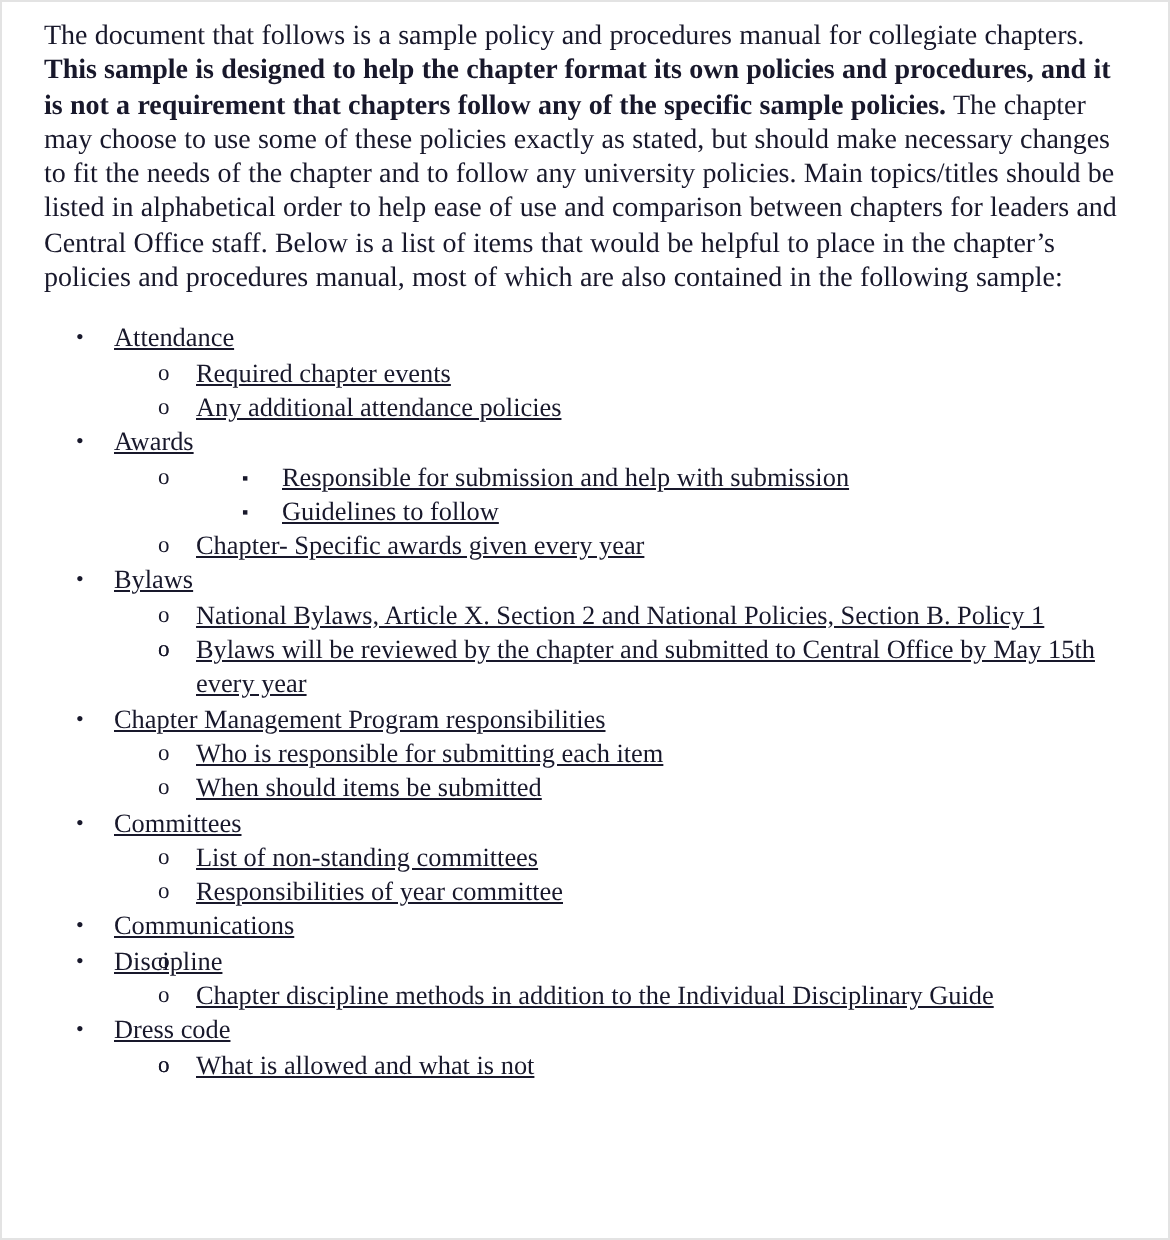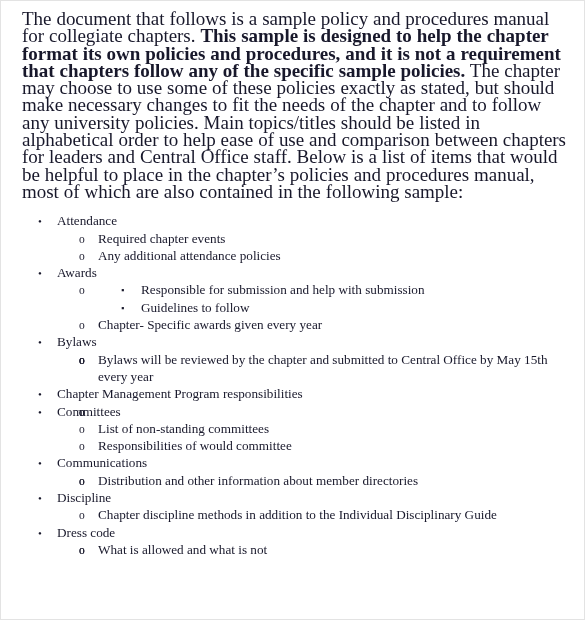--- a/index.html
+++ b/index.html
@@ -20,21 +20,21 @@
   }
   #content {
     position: absolute;
     left: 21px;
     top: 9px;
     width: 545px;
   }
 
   
   .intro {
-    font-size: 19px;
+    font-size: 14px;
     line-height: 17.3px;
     text-align: left;
     margin: 0 0 12px 0;
     letter-spacing: -0.02px;
     word-spacing: 0.2px;
   }
   .intro .b { font-weight: bold; }
 
   
   .outline { margin: 0; padding: 0; }
@@ -47,20 +47,21 @@
     padding: 0;
   }
   .li .mk {
     position: absolute;
     top: 0;
     text-align: left;
     line-height: 17.3px;
   }
   .li .tx {
     display: block;
+    text-decoration: underline;
   }
 
   
   .lvl1 { padding-left: 35px; }
   .lvl1 > .mk {
     left: 16px;
     font-size: 11px;
     line-height: 18.6px;
   }
 
@@ -120,60 +121,62 @@
         <div class="li lvl2">
           <span class="mk">o</span>
           <span class="tx">Chapter- Specific awards given every year</span>
         </div>
         <div class="li lvl1">
           <span class="mk">•</span>
           <span class="tx">Bylaws</span>
         </div>
         <div class="li lvl2">
           <span class="mk">o</span>
+          <span class="tx">National Bylaws, Article X. Section 2 and National Policies, Section B. Policy 1</span>
         </div>
         <div class="li lvl2">
           <span class="mk">o</span>
         </div>
         <div class="li lvl2">
           <span class="mk">o</span>
           <span class="tx">Bylaws will be reviewed by the chapter and submitted to Central Office by May 15th every year</span>
         </div>
         <div class="li lvl1">
           <span class="mk">•</span>
           <span class="tx">Chapter Management Program responsibilities</span>
         </div>
         <div class="li lvl2">
           <span class="mk">o</span>
+          <span class="tx">Who is responsible for submitting each item</span>
         </div>
         <div class="li lvl2">
           <span class="mk">o</span>
+          <span class="tx">When should items be submitted</span>
         </div>
         <div class="li lvl1">
           <span class="mk">•</span>
           <span class="tx">Committees</span>
         </div>
         <div class="li lvl2">
           <span class="mk">o</span>
           <span class="tx">List of non-standing committees</span>
         </div>
         <div class="li lvl2">
           <span class="mk">o</span>
-          <span class="tx">Responsibilities of would committee</span>
+          <span class="tx">Responsibilities of year committee</span>
         </div>
         <div class="li lvl1">
           <span class="mk">•</span>
           <span class="tx">Communications</span>
         </div>
         <div class="li lvl2">
           <span class="mk">o</span>
         </div>
         <div class="li lvl2">
           <span class="mk">o</span>
-          <span class="tx"> Distribution and other information about member directories</span>
         </div>
         <div class="li lvl1">
           <span class="mk">•</span>
           <span class="tx">Discipline</span>
         </div>
         <div class="li lvl2">
           <span class="mk">o</span>
           <span class="tx">Chapter discipline methods in addition to the Individual Disciplinary Guide</span>
         </div>
         <div class="li lvl1">

